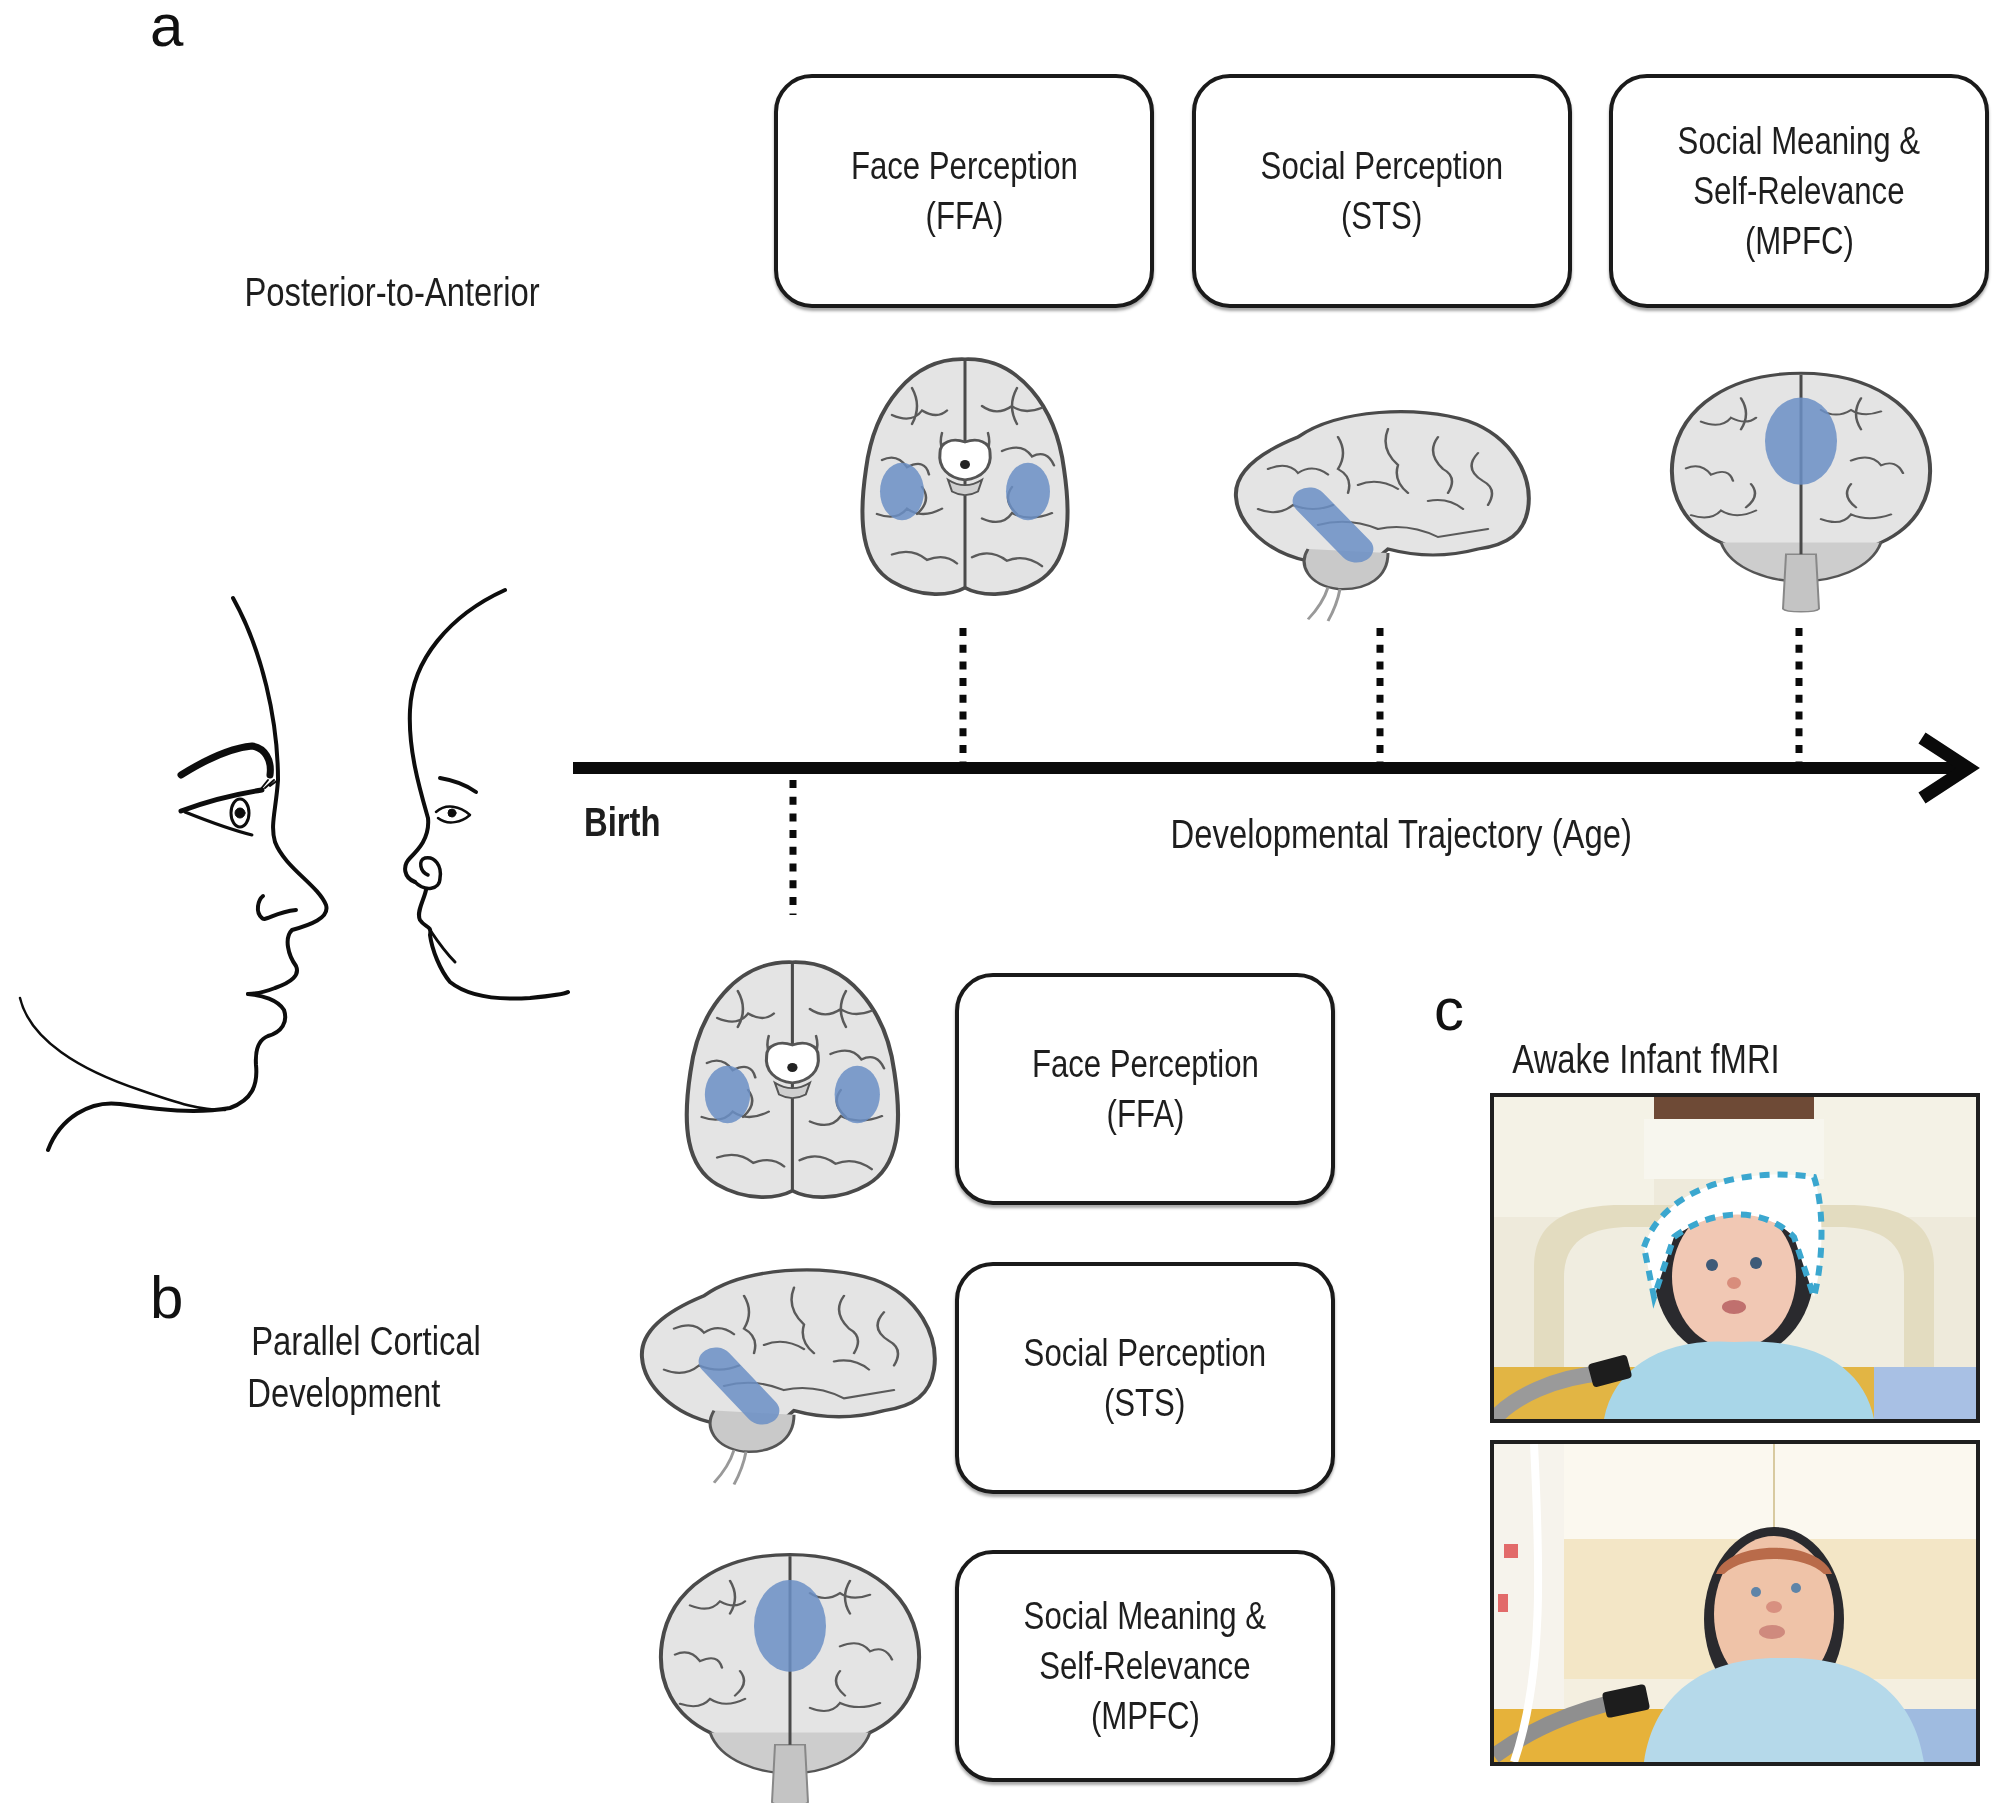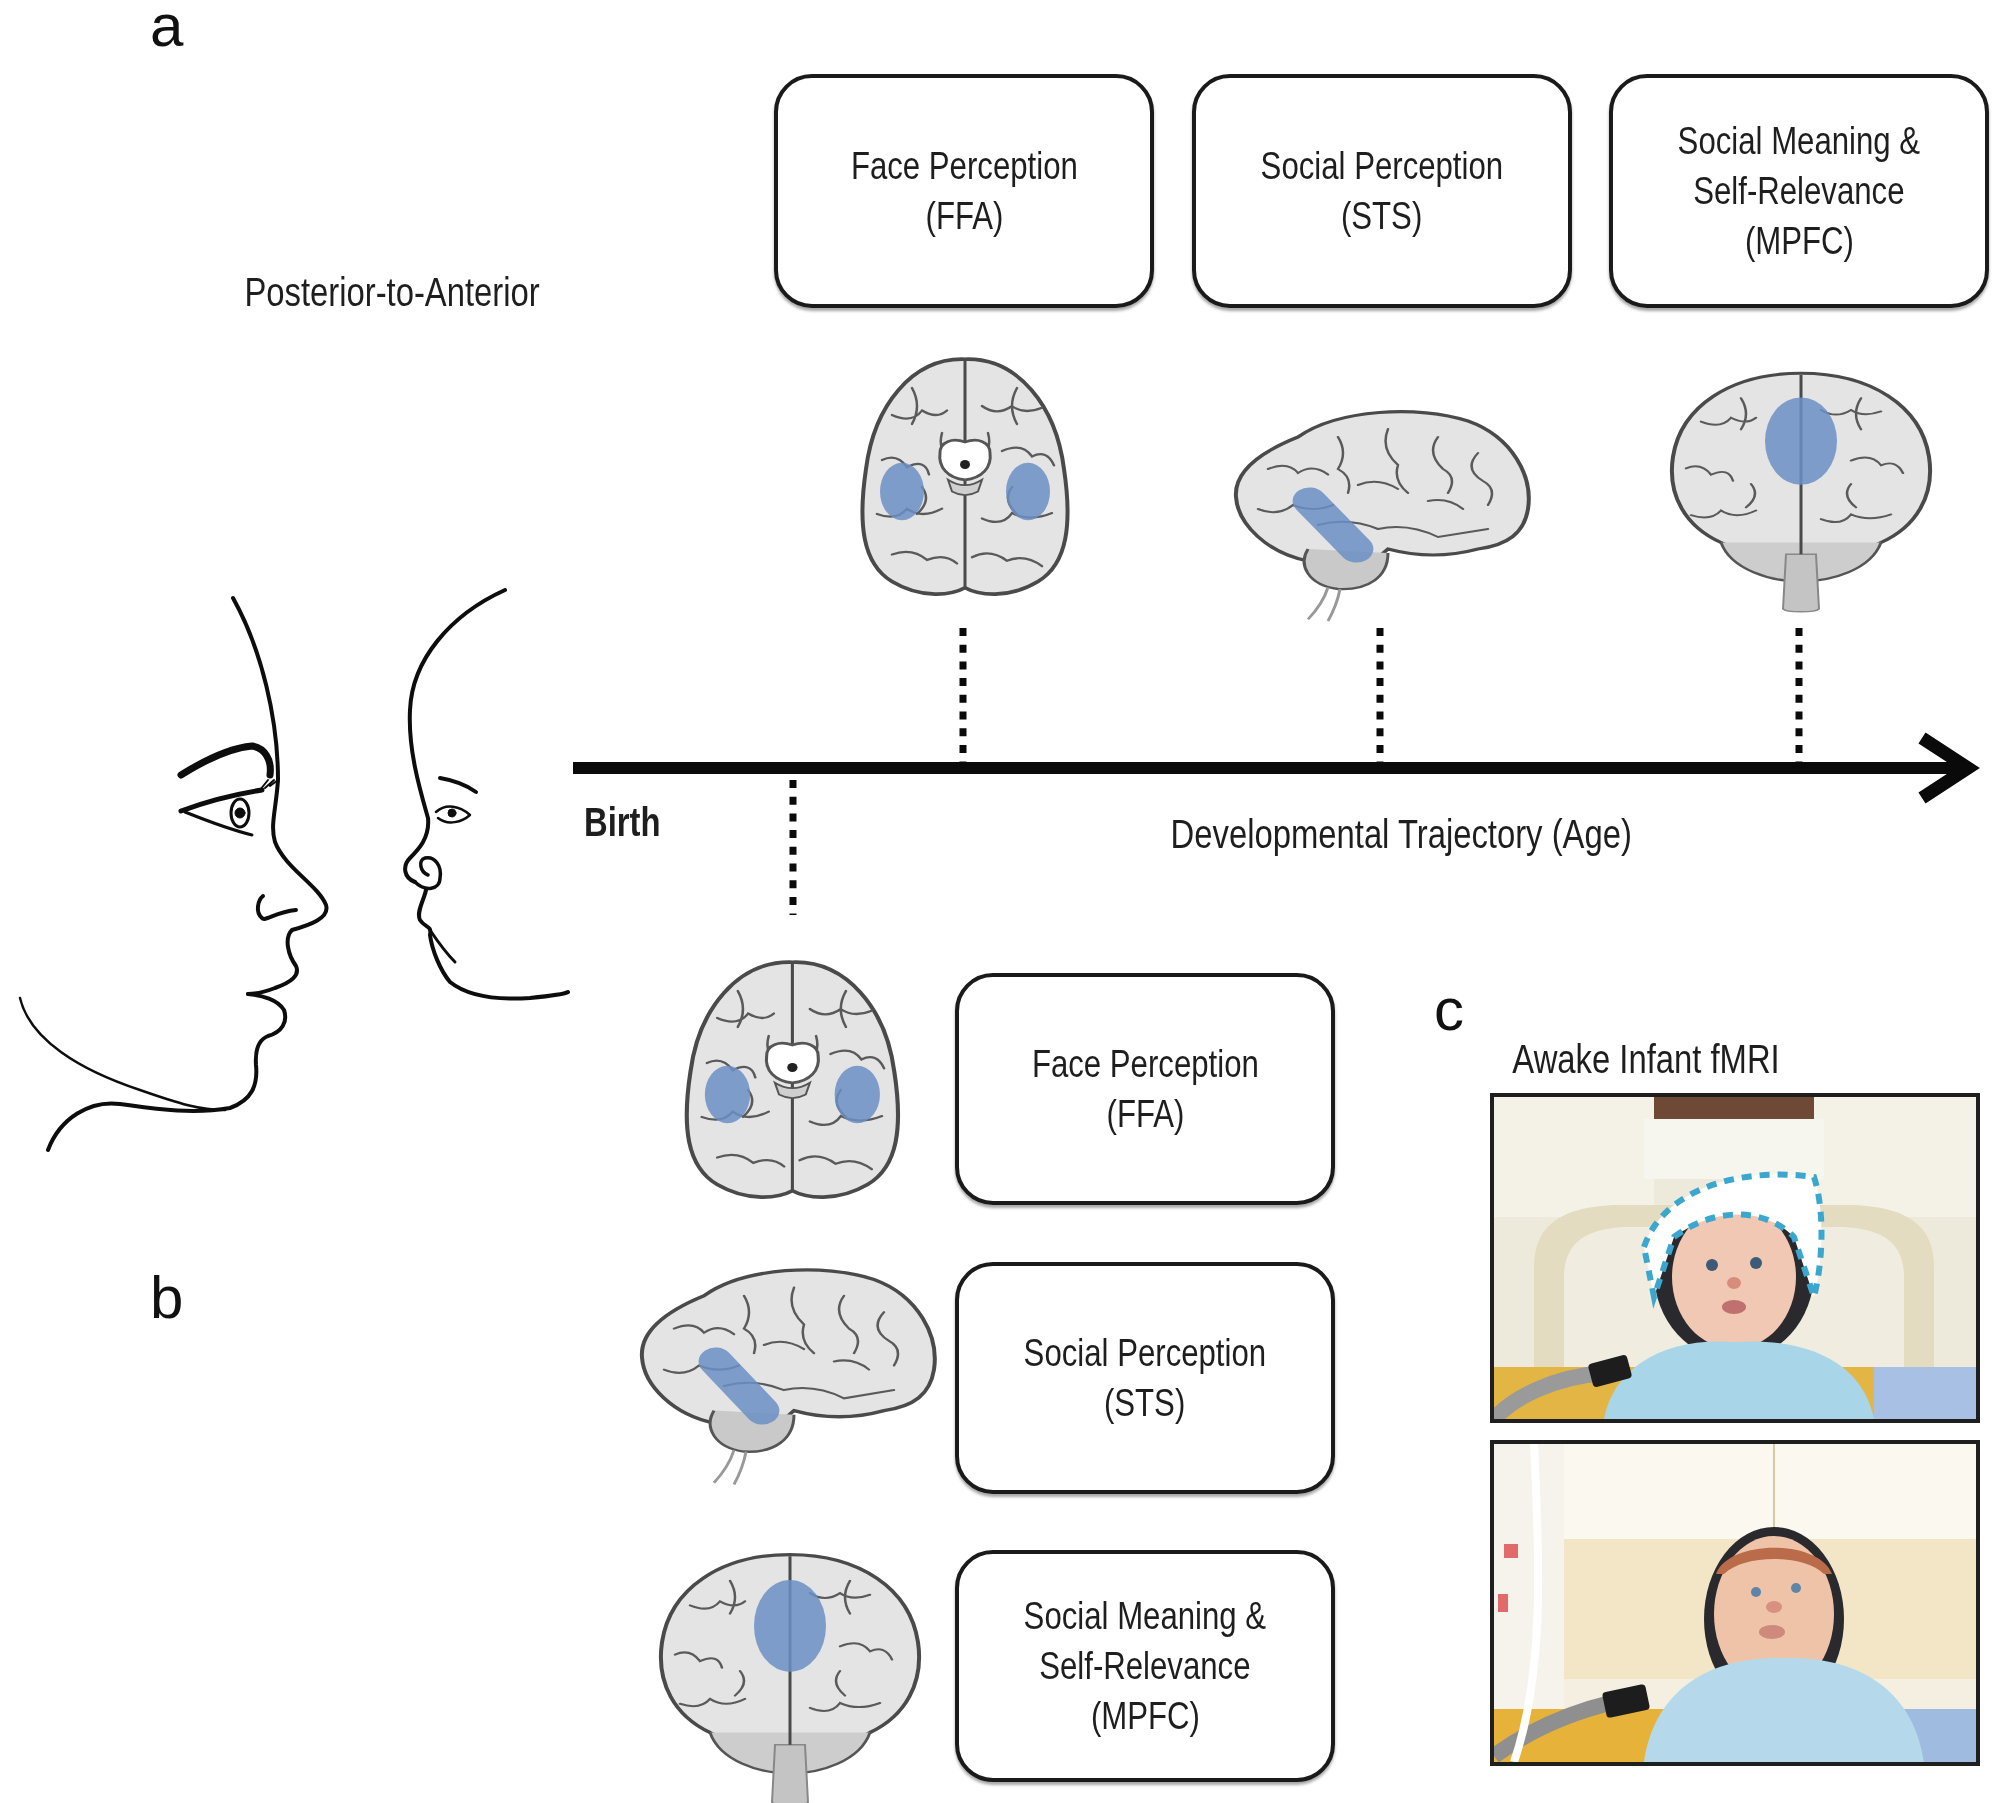--- a/index.html
+++ b/index.html
@@ -121,20 +121,22 @@
 
 <div class="abs label" style="left:584px; top:796px; text-align:left;font-weight:bold;">
   <span class="cond" style="transform-origin:left;">Birth</span>
 </div>
 <div class="abs label" style="left:1120px; top:808px; width:600px;">
   <span class="cond">Developmental Trajectory (Age)</span>
 </div>
 
 <div class="abs panel-letter" style="left:150px; top:1268px;">b</div>
 <div class="abs label" style="left:226px; top:1315px; width:300px;">
+  <div><span class="cond">Parallel Cortical</span></div>
+  <div><span class="cond">Development</span></div>
 </div>
 
 <div class="box" style="left:955px; top:973px; width:380px; height:232px;">
   <div class="line"><span class="cond">Face Perception</span></div>
   <div class="line"><span class="cond">(FFA)</span></div>
 </div>
 <div class="box" style="left:955px; top:1262px; width:380px; height:232px;">
   <div class="line"><span class="cond">Social Perception</span></div>
   <div class="line"><span class="cond">(STS)</span></div>
 </div>

